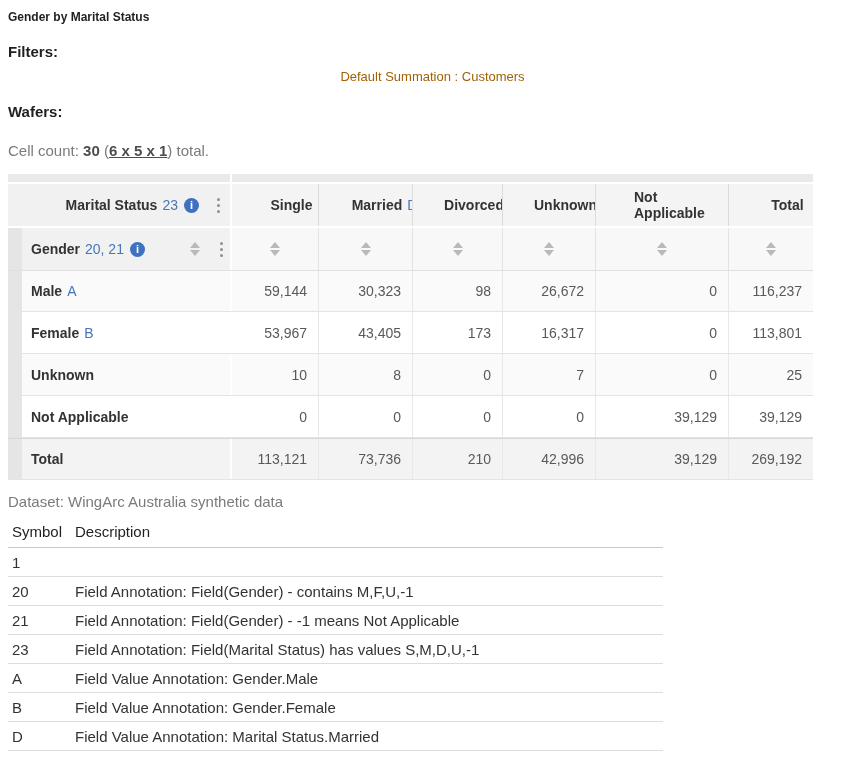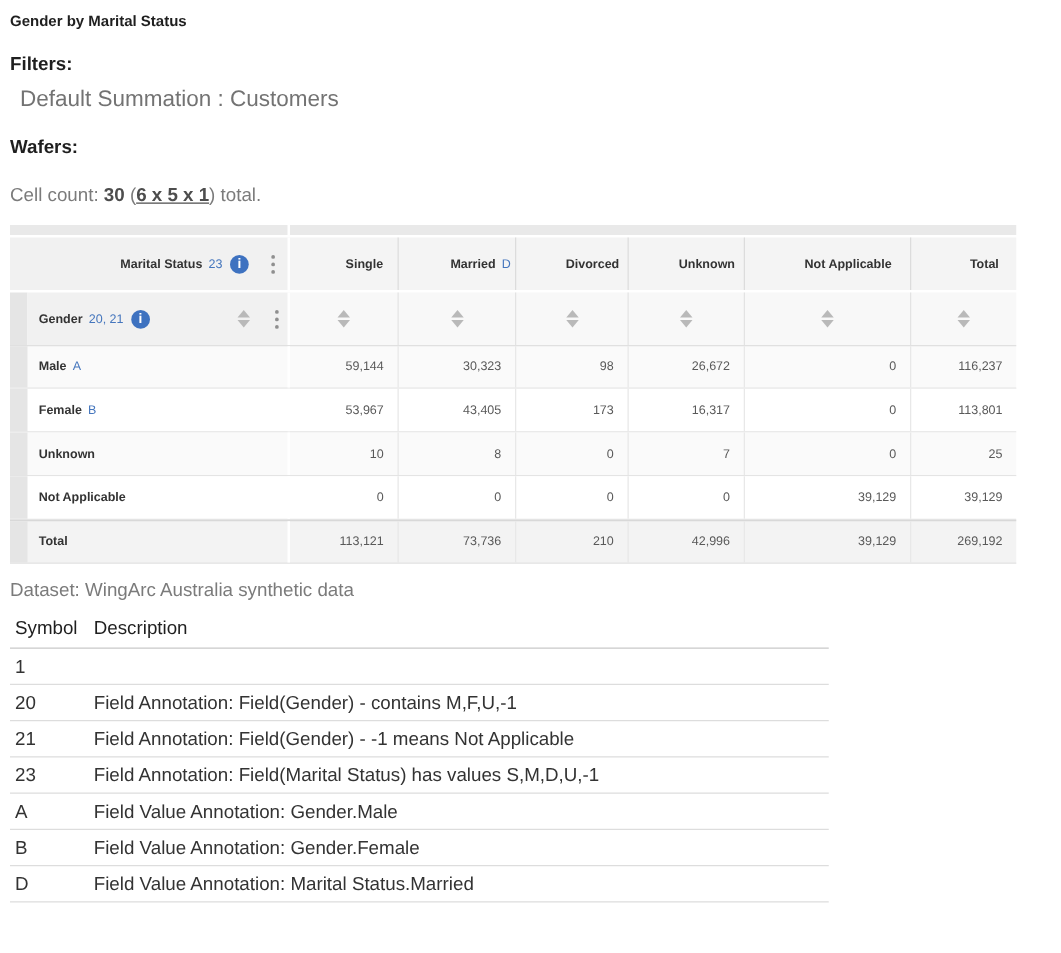--- a/index.html
+++ b/index.html
@@ -3,27 +3,27 @@
 <meta charset="utf-8">
 <style>
   * { margin:0; padding:0; box-sizing:border-box; }
   html,body { width:849px; height:762px; background:#fff; overflow:hidden;
     font-family:"Liberation Sans", sans-serif; color:#333; }
   .page { padding:10px 0 0 8px; }
 
   
   .page-title { font-size:12px; font-weight:bold; color:#1f1f1f; }
   .sec-label  { font-size:15px; font-weight:bold; color:#1f1f1f; margin-top:19px; }
-  .filters-value { font-size:18px; color:#737373; margin:9px 0 0 8px; }
+  .filters-value { font-size:13px; color:#a16207; margin:9px 0 0 8px;text-align:center; }
   .cell-count { font-size:15px; color:#7b7b7b; margin-top:22px; }
   .cell-count .strong { font-weight:bold; color:#4d4d4d; }
   .cell-count .dims-link { font-weight:bold; color:#4d4d4d; text-decoration:underline; cursor:pointer; }
 
   
-  .xtab { width:805px; margin-top:15px; font-size:10px; }
+  .xtab { width:805px; margin-top:15px; font-size:14px; }
   .tstrip { display:flex; height:8px; margin-bottom:2px; }
   .tstrip-left  { width:224px; background:#e9e9e9; border-right:2px solid #fff; }
   .tstrip-right { flex:1; background:#e9e9e9; }
 
   .trow { display:flex; }
   .cell { display:flex; align-items:center; }
 
   .thead1, .thead2 { height:42px; }
   .thead1 { margin-bottom:2px; }
 
@@ -36,21 +36,21 @@
   .ann    { color:#4576bd; margin-left:5px; }
 
   .w1{width:86px} .w2{width:94px} .w3{width:90px} .w4{width:93px} .w5{width:133px} .w6{width:85px}
 
   .c-col  { background:#f4f4f4; justify-content:center; border-left:1px solid #dcdcdc; }
   .c-col.first { border-left:none; }
   .c-col .hlabel { color:#333;margin-left:38px; }
   .c-sort { background:#f8f8f8; justify-content:center; border-left:1px solid #e3e3e3; }
   .c-sort.first { border-left:none; }
 
-  .drow { height:35px; border-bottom:1px solid #e4e4e4; }
+  .drow { height:42px; border-bottom:1px solid #e4e4e4; }
   .drow.first-data { border-top:1px solid #e0e0e0; }
   .drow.odd   { background:#fafafa; }
   .drow.even  { background:#ffffff; }
   .drow.total { background:#f3f3f3; border-top:1px solid #d8d8d8; }
   .drow .gutter { background:#e5e5e5; }
   .c-label { width:210px; border-right:2px solid #fff; padding-left:9px; }
   .c-label .rlabel { font-weight:bold; color:#333; }
   .c-val { justify-content:flex-end; padding-right:11px; color:#595959;
            border-left:1px solid #e8e8e8; }
   .c-val.first { border-left:none; }

